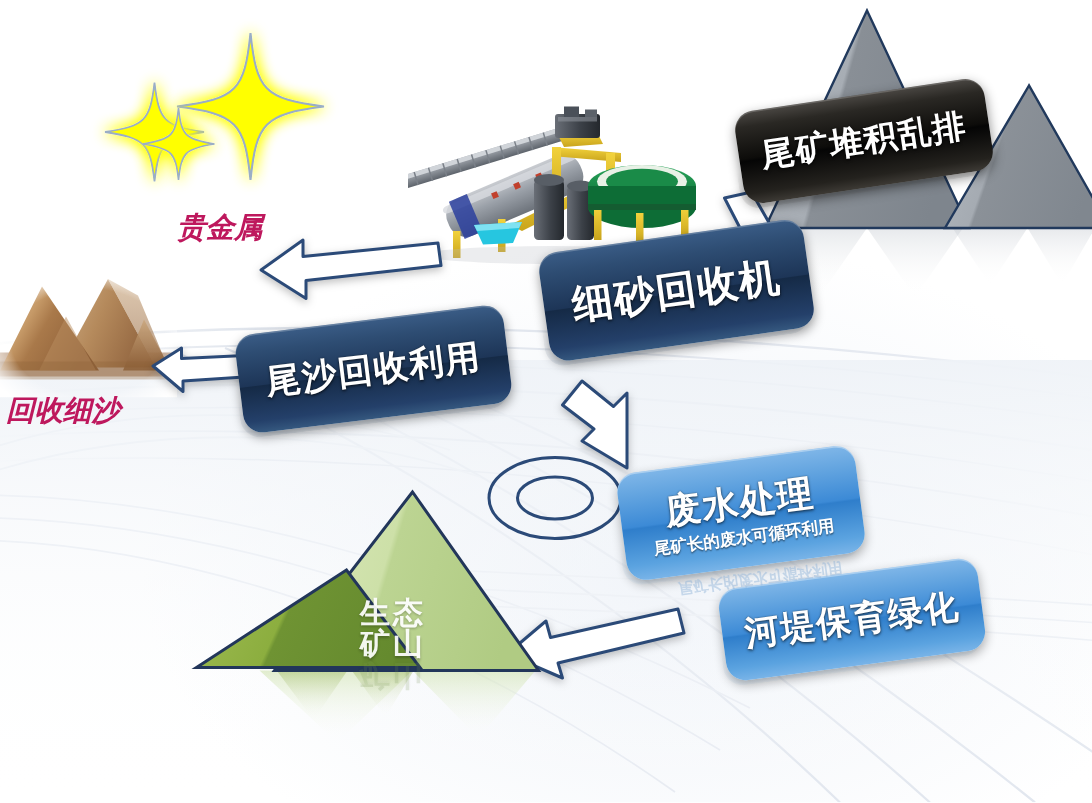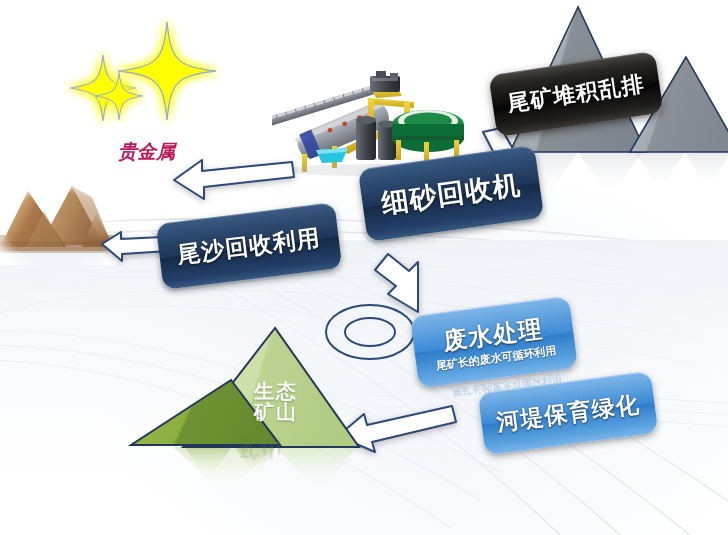--- a/index.html
+++ b/index.html
@@ -358,21 +358,21 @@
     <polygon points="170,147 68,147 120,195" fill="url(#greenReflL)"></polygon>
     <polygon points="170,147 252,147 214,192" fill="url(#greenReflL)"></polygon>
     <polygon points="128,145 78,145 104,180" fill="url(#greenReflD)"></polygon>
     <polygon points="128,145 172,145 152,178" fill="url(#greenReflD)"></polygon>
 
     <polygon points="170,28 78,147 254,147" fill="url(#greenLight)" stroke="#22365a" stroke-width="2"></polygon>
 
     <polygon points="126,80 26,145 175,145" fill="url(#greenDark)" stroke="#22365a" stroke-width="2"></polygon>
   </svg>
 
-  <div class="tri-label" style="left:226px;top:381px;width:72px;font-size:20px;letter-spacing:2px;opacity:.92;text-align:right;">
+  <div class="tri-label" style="left:226px;top:398px;width:72px;font-size:20px;letter-spacing:2px;opacity:.92;">
     <div>生态</div>
     <div>矿山</div>
   </div>
 
   <div class="tri-label" style="left:226px;top:439px;width:72px;font-size:20px;letter-spacing:2px;opacity:.18;transform:scaleY(-1);color:#6d8a4a;">
     <div>矿山</div>
   </div>
 
   <svg class="abs" style="left:48px;top:8px;width:190px;height:140px;">
     <defs>
@@ -396,20 +396,21 @@
       <path d="M55,47 C58,72 61,76 88,80 C61,84 58,88 55,113 C52,88 49,84 22,80 C49,76 52,72 55,47 Z" fill="#ffff00" stroke="#9aaec6" stroke-width="1.2"></path>
     </g>
 
     <g filter="url(#glowY)">
       <path d="M71,64 C73,82 75,85 95,88 C75,91 73,94 71,112 C69,94 67,91 47,88 C67,85 69,82 71,64 Z" fill="#ffff00" stroke="#9aaec6" stroke-width="1.1"></path>
     </g>
   </svg>
 
   <div class="free-text" style="left:118px;top:139px;font-size:19px;">贵金属</div>
 
+  <div class="free-text" style="left:4px;top:261px;font-size:19px;">回收细沙</div>
 
   <div class="plate-refl plate-black" style="left:494px;top:128px;width:168px;height:42px;transform:rotate(-8.5deg) scaleY(-1);"></div>
   <div class="plate plate-black" style="left:492px;top:63px;width:168px;height:62px;transform:rotate(-8.5deg);">
     <div class="t1" style="font-size:22px;">尾矿堆积乱排</div>
   </div>
 
   <div class="plate-refl plate-navy" style="left:364px;top:233px;width:178px;height:46px;transform:rotate(-8deg) scaleY(-1);"></div>
   <div class="plate plate-navy" style="left:362px;top:157px;width:178px;height:73px;transform:rotate(-8deg);">
     <div class="t1" style="font-size:27px;">细砂回收机</div>
   </div>

